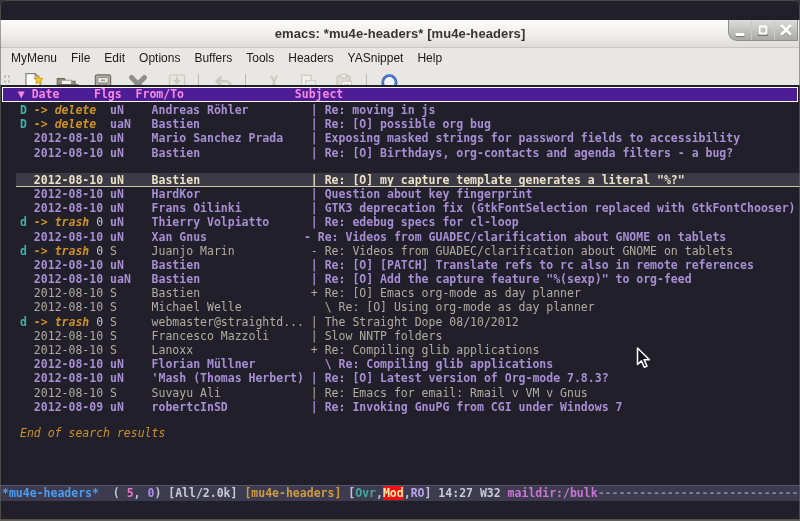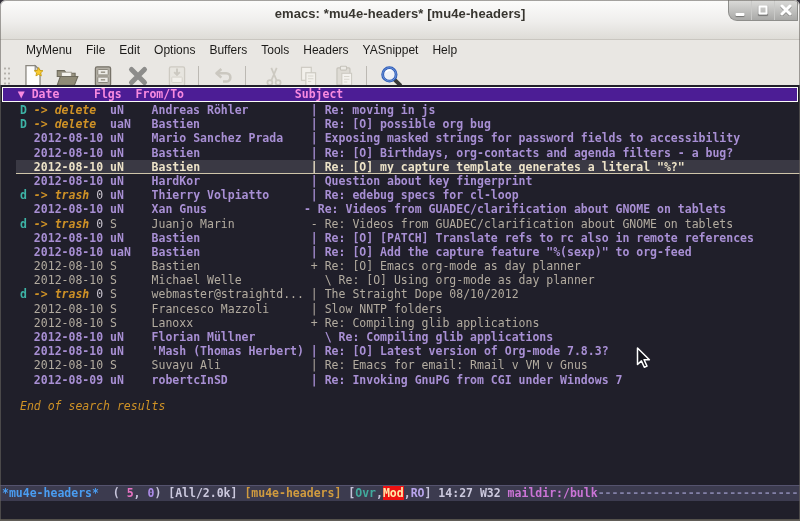--- a/index.html
+++ b/index.html
@@ -1,42 +1,42 @@
 <!DOCTYPE html>
 <html><head>
 <meta charset="utf-8">
 <style>
   * { margin:0; padding:0; box-sizing:border-box; }
   html,body { width:800px; height:521px; background:#34323a; overflow:hidden; }
   .window { position:absolute; inset:0; border-radius:6px 6px 0 0; overflow:hidden;
             background:#201f2a; font-family:"Liberation Sans", sans-serif; }
 
   
-  .titlebar { position:relative; height:40px;
+  .titlebar { position:relative; height:28px;
               background:linear-gradient(#fcfcfb 0%, #efeeec 55%, #dedcd7 100%);
-              border-bottom:1px solid #c9c6c0; }
+              border-bottom:1px solid #c9c6c0;margin-top:20px; }
   .title { text-align:center; line-height:27px; font-weight:bold; font-size:13px; color:#37352f;
            font-family:"Liberation Sans", sans-serif; letter-spacing:0.1px; }
   .winctrl { position:absolute; right:2px; top:0; height:21px; width:70px; display:flex;
              background:linear-gradient(#dcdcda, #a9a9a7);
              border:1px solid #8e8e8b; border-top:none;
              border-radius:0 0 0 9px; overflow:hidden; }
   .wbtn { flex:1; position:relative; }
   .wbtn + .wbtn { border-left:1px solid #c9c9c7; }
   .glyph-min { position:absolute; left:50%; transform:translateX(-50%); bottom:4px;
                width:9px; height:3px; background:#fff; border-radius:1px;
                box-shadow:0 1px 1px rgba(0,0,0,.35); }
   .glyph-max { position:absolute; left:50%; top:50%; transform:translate(-50%,-50%);
                width:9px; height:9px; border:2px solid #fff; border-radius:1px;
                box-shadow:0 1px 1px rgba(0,0,0,.35); }
   .glyph-close { position:absolute; left:50%; top:50%; width:12px; height:12px;
                  transform:translate(-50%,-50%); }
 
   
-  .menubar { height:20px; background:#e9e7e3; display:flex; align-items:center; padding-left:19px; }
+  .menubar { height:20px; background:#e9e7e3; display:flex; align-items:center; padding-left:4px; }
   .menu-item { padding:0 7px; font-size:12px; color:#1c1b19; line-height:20px; }
 
   
   .toolbar { height:36px; background:#e9e7e3; border-bottom:1px solid #97948e;
              display:flex; align-items:center; }
   .tb-handle { width:8px; height:26px; margin-left:3px; margin-right:5px;
                background-image:radial-gradient(circle, #b4b1ab 1px, transparent 1.2px);
                background-size:4px 5px; background-position:0 1px; }
   .tbtn { width:34px; height:32px; display:flex; align-items:center; justify-content:center; }
   .tb-sep { width:1px; height:24px; background:#bcb9b3; }
@@ -54,21 +54,21 @@
   
   .emacs { position:absolute; top:85px; left:0; right:0; bottom:0; background:#201f2a;
            font-family:"DejaVu Sans Mono", monospace; font-size:11.5px; }
   .header-line { position:absolute; top:2px; left:2px; right:2px; height:15px;
                  background:#4c1d95; border:1px solid #fbfbf9; padding-left:1px;
                  color:#f98ae0; font-weight:bold; white-space:pre; line-height:13px; }
   .rows { position:absolute; top:18px; left:16px; right:0; }
   .row { height:14.2px; line-height:14.2px; white-space:pre; padding-left:4px; }
   .row.unread { color:#a88fd4; font-weight:bold; }
   .row.read { color:#b3aca0; font-weight:normal; }
-  .row.current { background:#3a3944; color:#ede3c8; font-weight:bold; position:relative; }
+  .row.current { background:#3a3944; color:#ede3c8; font-weight:bold; position:relative;margin-top:13px; }
   .row.current::after { content:""; position:absolute; left:0; right:0; bottom:0; height:1px;
                         background:#cfc5aa; }
   .row .mk { color:#3db3a6; font-weight:bold; }
   .row .od { color:#cf9226; font-style:italic; font-weight:bold; }
   .row .sfx { color:#c9c4ce; font-weight:normal; }
   .end-line { color:#cf9226; font-style:italic; font-weight:normal;margin-top:12px; }
 
   
   .modeline { position:absolute; left:0; right:0; top:400px; height:16px; background:#3c3b4f;
               border-top:1px solid #55536e; white-space:pre; line-height:15px; padding-left:2px;
@@ -205,20 +205,21 @@
 
   <div class="emacs">
     <div class="header-line" id="headerline">  ▼ Date     Flgs  From/To                Subject</div>
     <div class="rows" id="rows">
         <div class="row unread"><span class="mk">D </span><span class="od">-&gt; delete</span><span>  </span><span>uN    </span><span>Andreas Röhler         </span><span>| Re: moving in js</span></div>
         <div class="row unread"><span class="mk">D </span><span class="od">-&gt; delete</span><span>  </span><span>uaN   </span><span>Bastien                </span><span>| Re: [O] possible org bug</span></div>
         <div class="row unread"><span>  </span><span>2012-08-10</span><span> </span><span>uN    </span><span>Mario Sanchez Prada    </span><span>| Exposing masked strings for password fields to accessibility</span></div>
         <div class="row unread"><span>  </span><span>2012-08-10</span><span> </span><span>uN    </span><span>Bastien                </span><span>| Re: [O] Birthdays, org-contacts and agenda filters - a bug?</span></div>
         <div class="row unread current"><span>  </span><span>2012-08-10</span><span> </span><span>uN    </span><span>Bastien                </span><span>| Re: [O] my capture template generates a literal "%?"</span></div>
         <div class="row unread"><span>  </span><span>2012-08-10</span><span> </span><span>uN    </span><span>HardKor                </span><span>| Question about key fingerprint</span></div>
+        <div class="row unread"><span>  </span><span>2012-08-10</span><span> </span><span>uN    </span><span>Frans Oilinki          </span><span>| GTK3 deprecation fix (GtkFontSelection replaced with GtkFontChooser)</span></div>
         <div class="row unread"><span class="mk">d </span><span class="od">-&gt; trash</span><span class="sfx"> 0</span><span> </span><span>uN    </span><span>Thierry Volpiatto      </span><span>| Re: edebug specs for cl-loop</span></div>
         <div class="row unread"><span>  </span><span>2012-08-10</span><span> </span><span>uN    </span><span>Xan Gnus              </span><span>- Re: Videos from GUADEC/clarification about GNOME on tablets</span></div>
         <div class="row read"><span class="mk">d </span><span class="od">-&gt; trash</span><span class="sfx"> 0</span><span> </span><span>S     </span><span>Juanjo Marin           </span><span>- Re: Videos from GUADEC/clarification about GNOME on tablets</span></div>
         <div class="row unread"><span>  </span><span>2012-08-10</span><span> </span><span>uN    </span><span>Bastien                </span><span>| Re: [O] [PATCH] Translate refs to rc also in remote references</span></div>
         <div class="row unread"><span>  </span><span>2012-08-10</span><span> </span><span>uaN   </span><span>Bastien                </span><span>| Re: [O] Add the capture feature "%(sexp)" to org-feed</span></div>
         <div class="row read"><span>  </span><span>2012-08-10</span><span> </span><span>S     </span><span>Bastien                </span><span>+ Re: [O] Emacs org-mode as day planner</span></div>
         <div class="row read"><span>  </span><span>2012-08-10</span><span> </span><span>S     </span><span>Michael Welle          </span><span>  \ Re: [O] Using org-mode as day planner</span></div>
         <div class="row read"><span class="mk">d </span><span class="od">-&gt; trash</span><span class="sfx"> 0</span><span> </span><span>S     </span><span>webmaster@straightd... </span><span>| The Straight Dope 08/10/2012</span></div>
         <div class="row read"><span>  </span><span>2012-08-10</span><span> </span><span>S     </span><span>Francesco Mazzoli      </span><span>| Slow NNTP folders</span></div>
         <div class="row read"><span>  </span><span>2012-08-10</span><span> </span><span>S     </span><span>Lanoxx                 </span><span>+ Re: Compiling glib applications</span></div>

